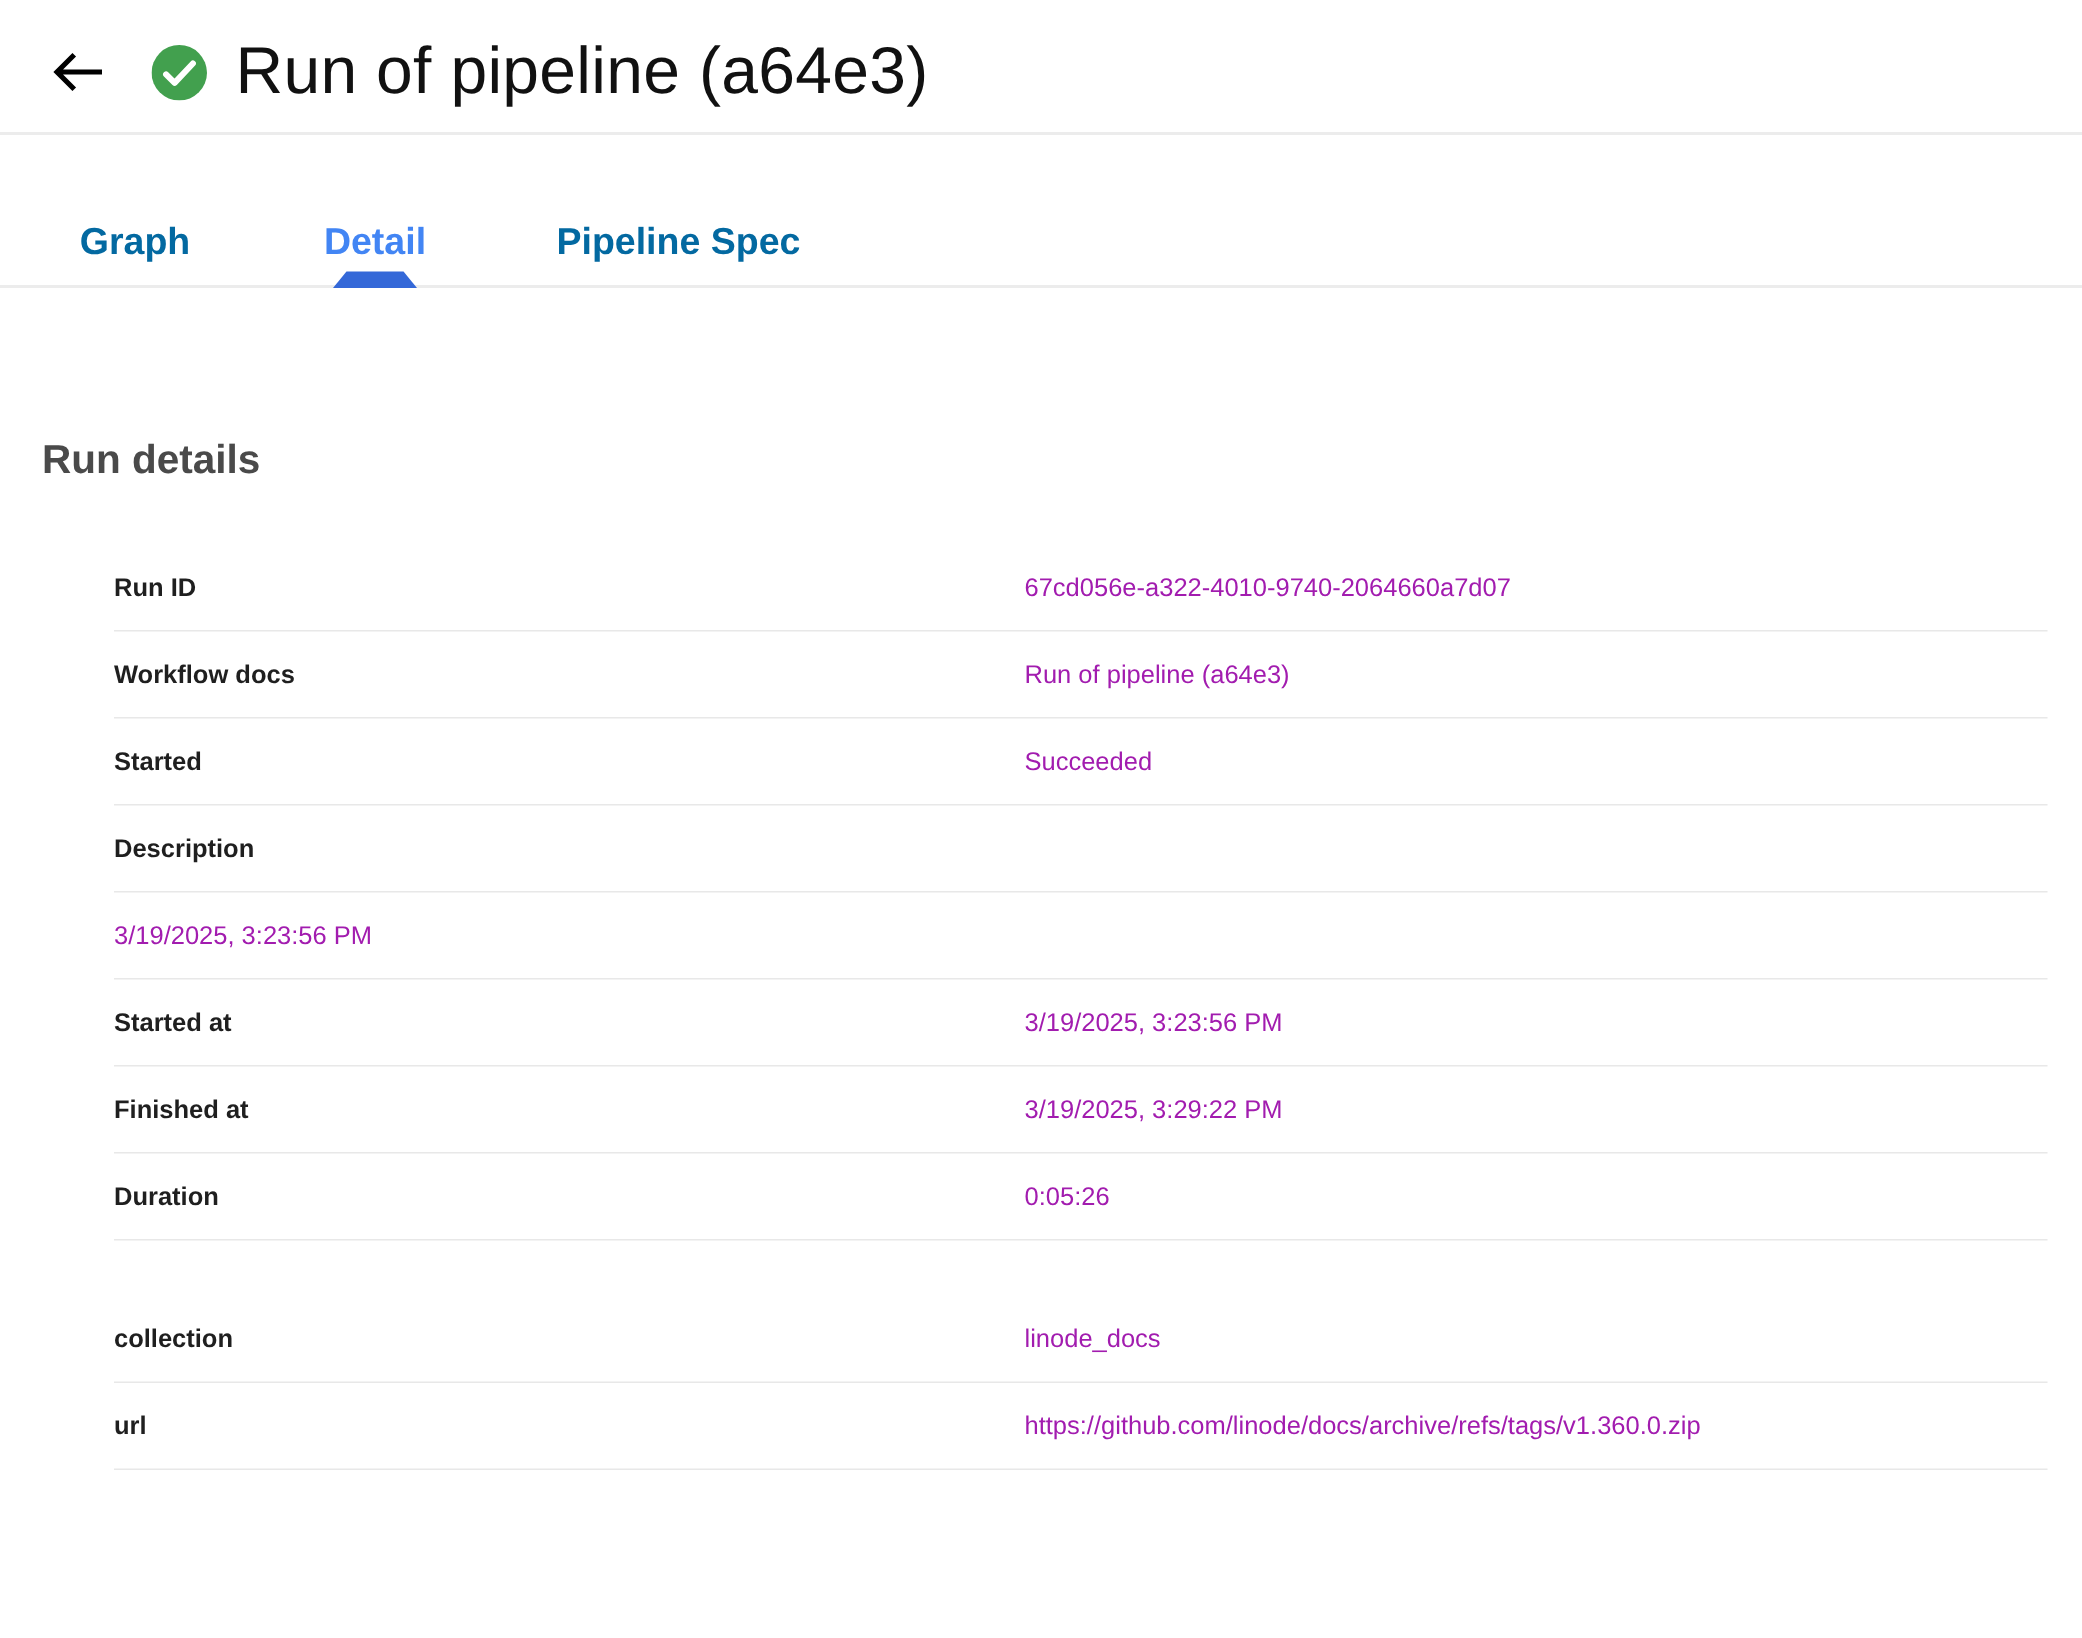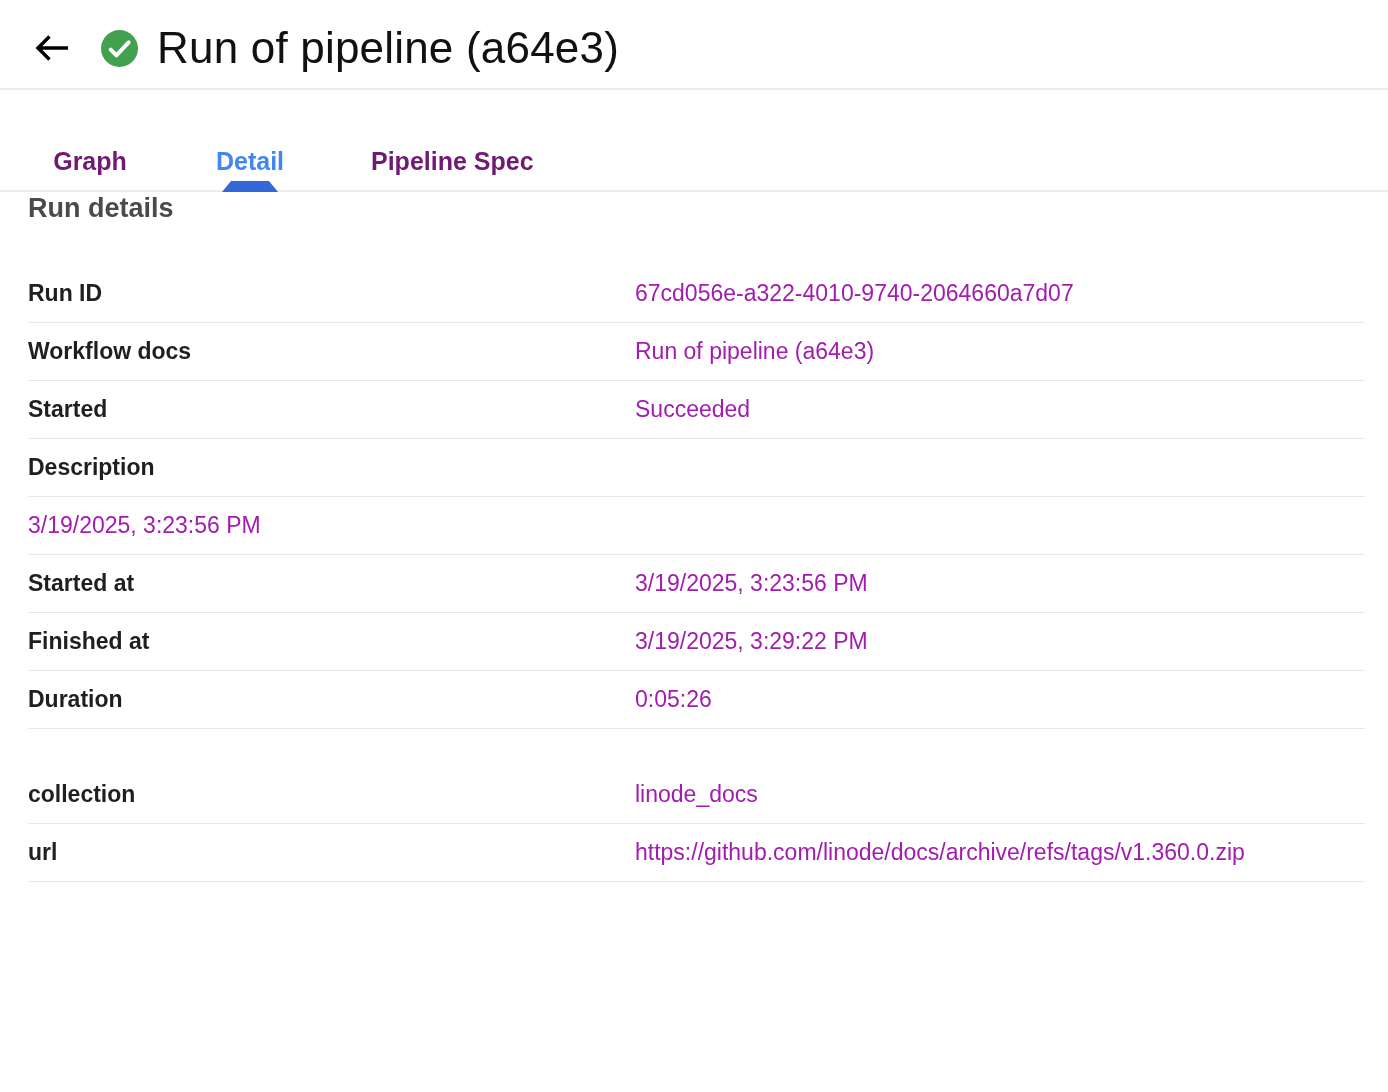--- a/index.html
+++ b/index.html
@@ -28,46 +28,47 @@
     border-bottom: 2px solid #ececec;
     display: flex;
     align-items: flex-end;
     padding-left: 10px;
   }
   .tab {
     position: relative;
     min-width: 160px; height: 58px;
     padding: 0 24px;
     display: flex; align-items: center; justify-content: center;
-    font-size: 25px; font-weight: bold; color: #701a75;
+    font-size: 25px; font-weight: bold; color: #0369a1;
     cursor: pointer;
   }
   .tab.active { color: var(--tab_active_blue); }
   .tab-ps { margin-left: 17px; }
   .indicator {
     position: absolute; bottom: -2px; left: 50%;
     transform: translateX(-50%);
     width: 56px; height: 0;
     border-bottom: 11px solid var(--indicator_blue);
     border-left: 9px solid transparent;
     border-right: 9px solid transparent;
   }
 
   
   .main { padding: 0 23px 0 28px; }
   .section-heading { font-size: 27px; line-height: 32px; font-weight: bold; color: #4a4a4a; }
-  .heading-details { }
+  .heading-details { margin-top: 98px; }
   .heading-params  { margin-top: 51px; }
   .detail-table { margin-top: 41px; }
   .params-table  { margin-top: 37px; }
   .row {
     height: 58px;
     display: flex; align-items: center;
     border-bottom: 1px solid #e8e8e8;
-    font-size: 23px;
+    font-size: 17px;
+    margin-left: 48px;
   }
   .row .label { width: 607px; font-weight: bold; color: #1f1f1f; flex-shrink: 0; }
   .row .value { color: #a21caf; white-space: nowrap; }
 </style>
 </head>
 <body>
 
 <div class="header">
   <button class="back-btn">
     <svg width="36" height="30" viewBox="0 0 36 30">

